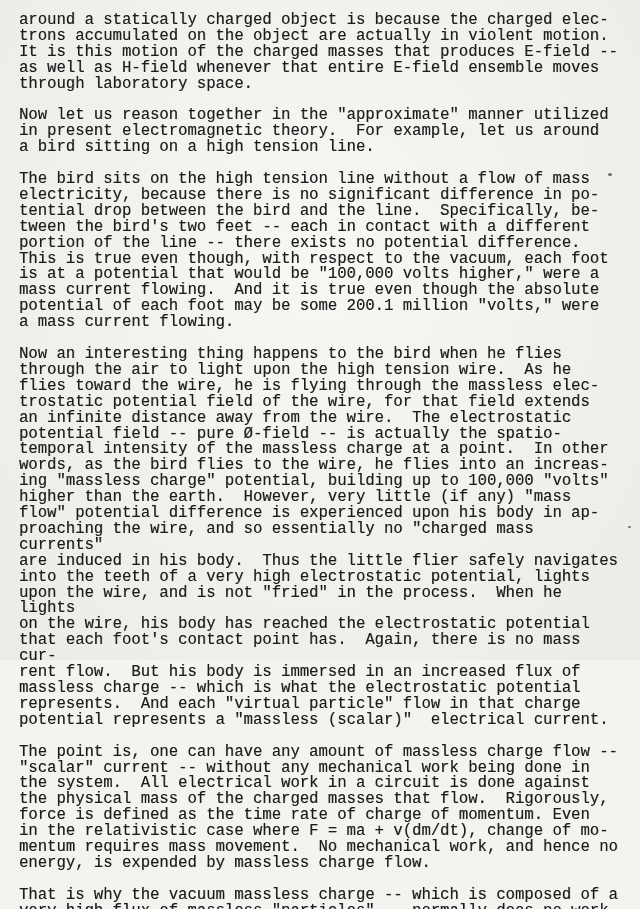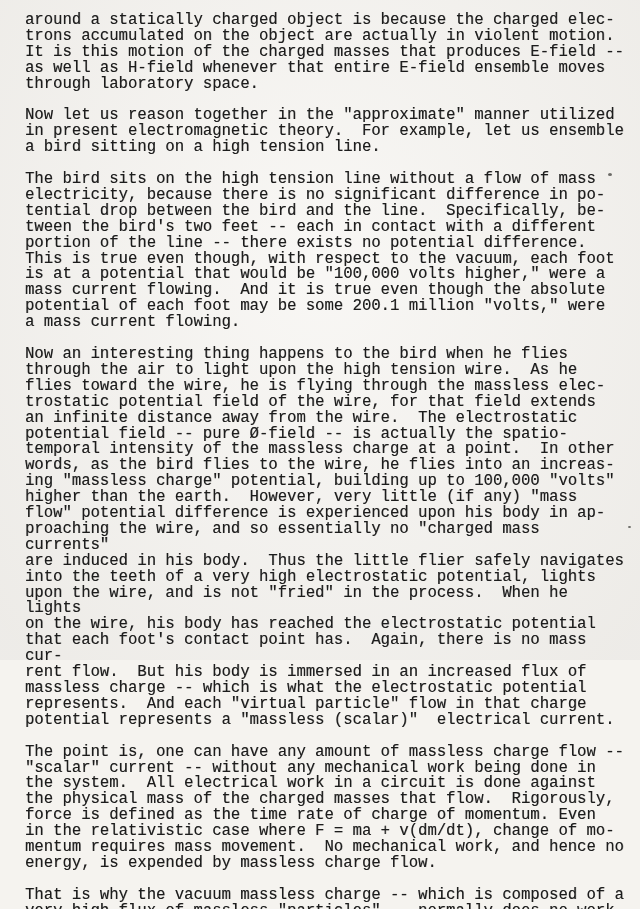--- a/index.html
+++ b/index.html
@@ -10,21 +10,21 @@
     width: 640px;
     height: 909px;
     overflow: hidden;
     background: #f5f3ef;
   }
   .page {
     position: relative;
     width: 640px;
     height: 660px;
     box-sizing: border-box;
-    padding: 13px 14px 0 25px;
+    padding: 13px 14px 0 19px;
     background:
       radial-gradient(ellipse at 50% 40%, rgba(255,255,255,0.35), rgba(0,0,0,0.03) 95%),
       #f5f3ef;
     font-family: "Liberation Mono", "DejaVu Sans Mono", monospace;
     font-size: 15.6px;
     line-height: 15.9px;
     color: #1c1c1c;
   }
   .para {
     margin: 0 0 15.9px 0;
@@ -47,21 +47,21 @@
 </head>
 <body>
 
 <div class="page">
   <div class="para">around a statically charged object is because the charged elec-
 trons accumulated on the object are actually in violent motion.
 It is this motion of the charged masses that produces E-field --
 as well as H-field whenever that entire E-field ensemble moves
 through laboratory space.</div>
   <div class="para">Now let us reason together in the "approximate" manner utilized
-in present electromagnetic theory.  For example, let us ensemble
+in present electromagnetic theory.  For example, let us around
 a bird sitting on a high tension line.</div>
   <div class="para">The bird sits on the high tension line without a flow of mass
 electricity, because there is no significant difference in po-
 tential drop between the bird and the line.  Specifically, be-
 tween the bird's two feet -- each in contact with a different
 portion of the line -- there exists no potential difference.
 This is true even though, with respect to the vacuum, each foot
 is at a potential that would be "100,000 volts higher," were a
 mass current flowing.  And it is true even though the absolute
 potential of each foot may be some 200.1 million "volts," were

